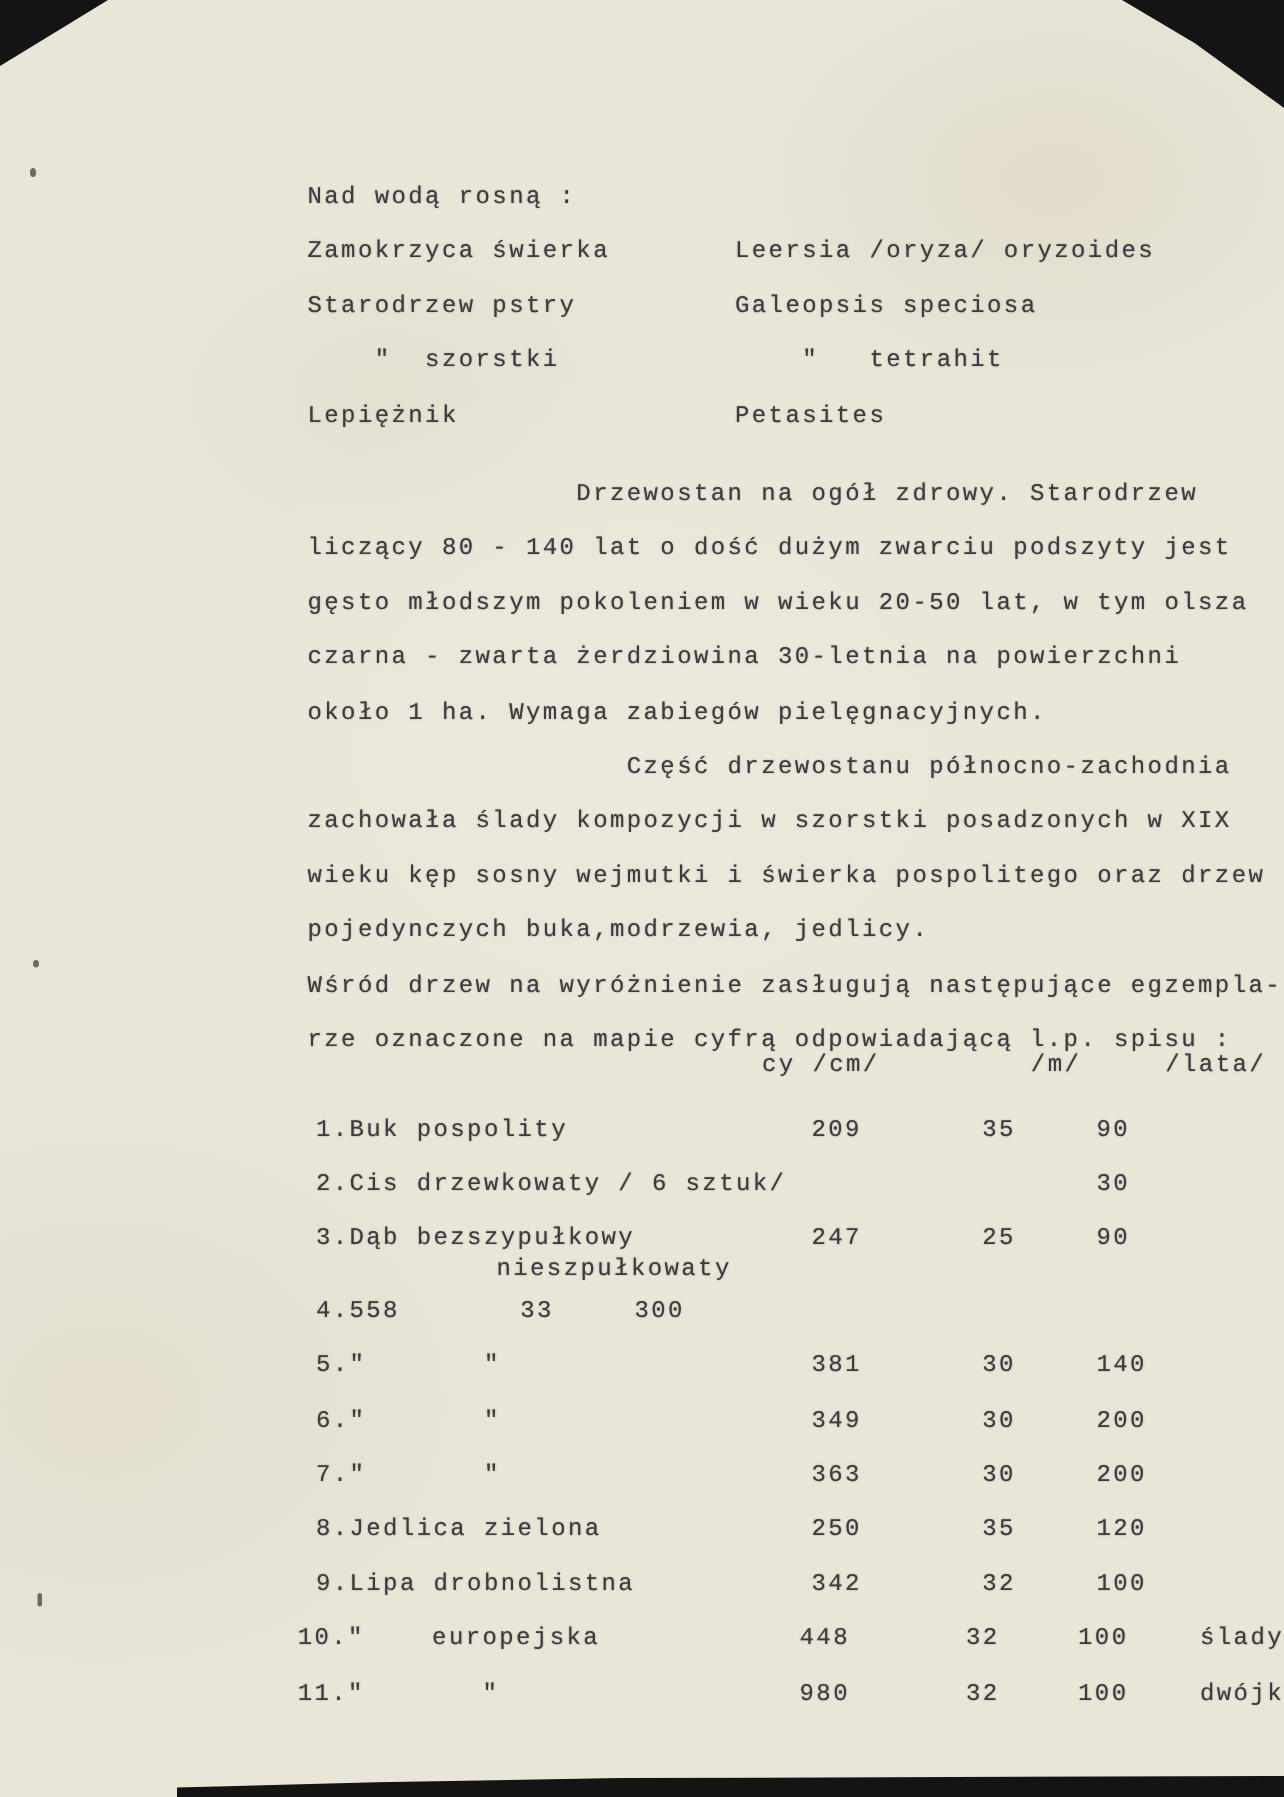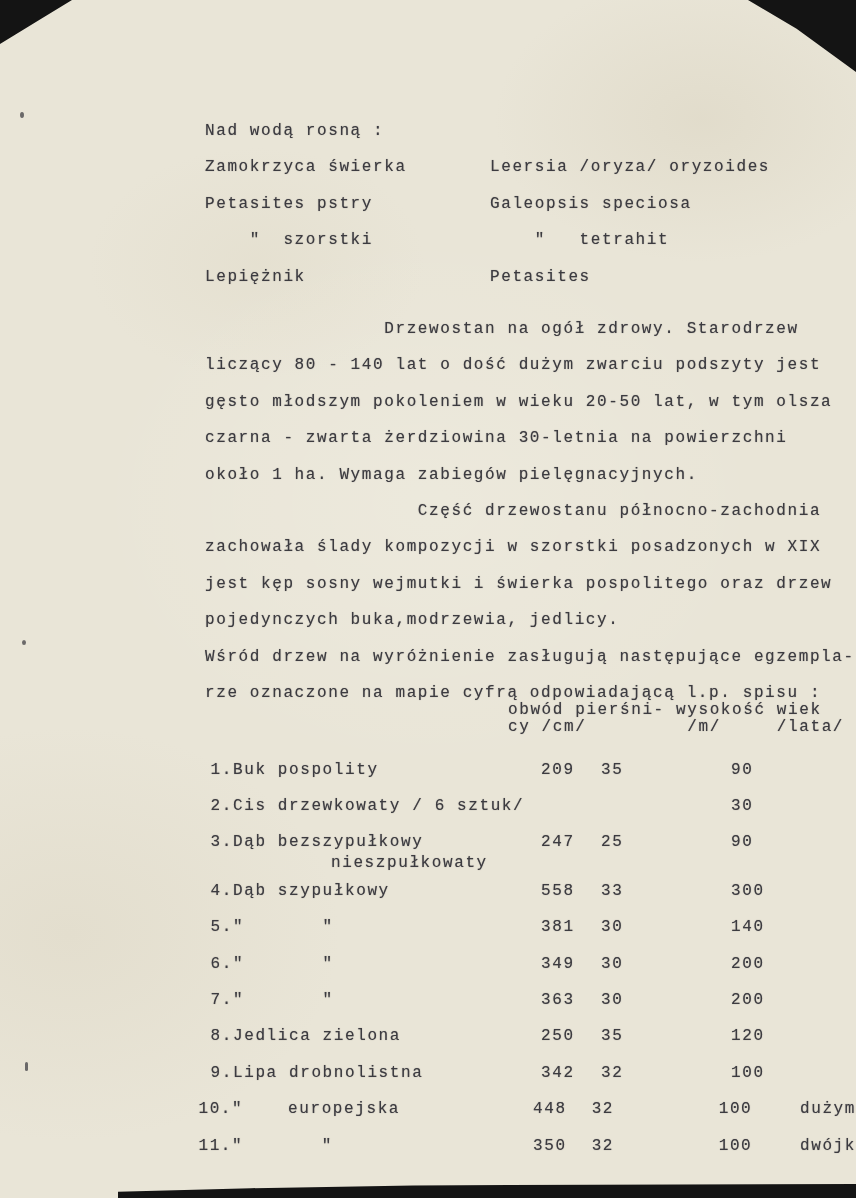--- a/index.html
+++ b/index.html
@@ -34,21 +34,21 @@
   .para-1 { margin-top: 16px; }
   .thead { margin-top: -10px; margin-left: 303px; }
   .thead .hline { line-height: 17px; white-space: pre; }
   .ttable { margin-top: 16px; }
   .trow { display: flex; align-items: flex-start; min-height: 36.4px; line-height: 36.4px; }
   .c-num  { width: 42px; margin-left: -14px; text-align: right; white-space: pre; }
   .c-name { width: 308px; margin-left: 0; white-space: pre; }
   .c-name .name2 { display: block; line-height: 20px; margin-top: -8px; white-space: pre; text-align: center; }
   .c-name .name2:empty { display: none; }
   .c-girth  { width: 60px; text-align: left; white-space: pre; }
-  .c-height { width: 130px; text-align: left; white-space: pre; }
+  .c-height { width: 130px; text-align: center; white-space: pre; }
   .c-age    { width: 75px; text-align: left; white-space: pre; }
   .c-note   { margin-left: 8px; white-space: pre; }
   
   .corner-tl {
     position: absolute; top: 0; left: 0; width: 72px; height: 44px;
     background: #141414;
     clip-path: polygon(0 0, 100% 0, 55% 45%, 0 100%);
   }
   .corner-tr {
     position: absolute; top: 0; right: 0; width: 108px; height: 72px;
@@ -80,21 +80,21 @@
   <main class="content">
 
     <div class="line">Nad wodą rosną :</div>
 
     <div>
       <div class="plant-row">
         <span class="pol">Zamokrzyca świerka</span>
         <span class="lat">Leersia /oryza/ oryzoides</span>
       </div>
       <div class="plant-row">
-        <span class="pol">Petasites pstry</span>
+        <span class="pol">Starodrzew pstry</span>
         <span class="lat">Galeopsis speciosa</span>
       </div>
       <div class="plant-row">
         <span class="pol">    "  szorstki</span>
         <span class="lat">    "   tetrahit</span>
       </div>
       <div class="plant-row">
         <span class="pol">Lepiężnik</span>
         <span class="lat">Petasites</span>
       </div>
@@ -104,31 +104,30 @@
       <div class="line">                Drzewostan na ogół zdrowy. Starodrzew</div>
       <div class="line">liczący 80 - 140 lat o dość dużym zwarciu podszyty jest</div>
       <div class="line">gęsto młodszym pokoleniem w wieku 20-50 lat, w tym olsza</div>
       <div class="line">czarna - zwarta żerdziowina 30-letnia na powierzchni</div>
       <div class="line">około 1 ha. Wymaga zabiegów pielęgnacyjnych.</div>
     </div>
 
     <div class="para">
       <div class="line">                   Część drzewostanu północno-zachodnia</div>
       <div class="line">zachowała ślady kompozycji w szorstki posadzonych w XIX</div>
-      <div class="line">jest kęp sosny wejmutki i świerka pospolitego oraz drzew</div>
+      <div class="line">wieku kęp sosny wejmutki i świerka pospolitego oraz drzew</div>
       <div class="line">pojedynczych buka,modrzewia, jedlicy.</div>
     </div>
 
     <div class="para">
       <div class="line">Wśród drzew na wyróżnienie zasługują następujące egzempla-</div>
       <div class="line">rze oznaczone na mapie cyfrą odpowiadającą l.p. spisu :</div>
     </div>
 
     <div class="thead">
-      <div class="hline">obwód pierśni- wysokość wiek</div>
       <div class="hline">cy /cm/         /m/     /lata/</div>
     </div>
 
     <div class="ttable">
 
       <div class="trow">
         <span class="c-num">1.</span>
         <span class="c-name"><span>Buk pospolity</span></span>
         <span class="c-girth">209</span>
         <span class="c-height">35</span>
@@ -149,21 +148,20 @@
         <span class="c-num">3.</span>
         <span class="c-name"><span>Dąb bezszypułkowy</span><span class="name2">    nieszpułkowaty</span></span>
         <span class="c-girth">247</span>
         <span class="c-height">25</span>
         <span class="c-age">90</span>
         <span class="c-note"></span>
       </div>
 
       <div class="trow">
         <span class="c-num">4.</span>
-        <span class="c-name"><span>Dąb szypułkowy</span></span>
         <span class="c-girth">558</span>
         <span class="c-height">33</span>
         <span class="c-age">300</span>
         <span class="c-note"></span>
       </div>
 
       <div class="trow">
         <span class="c-num">5.</span>
         <span class="c-name"><span>"       "</span></span>
         <span class="c-girth">381</span>
@@ -207,27 +205,27 @@
         <span class="c-age">100</span>
         <span class="c-note"></span>
       </div>
 
       <div class="trow">
         <span class="c-num">10.</span>
         <span class="c-name"><span>"    europejska</span></span>
         <span class="c-girth">448</span>
         <span class="c-height">32</span>
         <span class="c-age">100</span>
-        <span class="c-note">dużym</span>
+        <span class="c-note">ślady</span>
       </div>
 
       <div class="trow">
         <span class="c-num">11.</span>
         <span class="c-name"><span>"       "</span></span>
-        <span class="c-girth">350</span>
+        <span class="c-girth">980</span>
         <span class="c-height">32</span>
         <span class="c-age">100</span>
         <span class="c-note">dwójk</span>
       </div>
 
     </div>
   </main>
 </div>
 
 </body></html>

